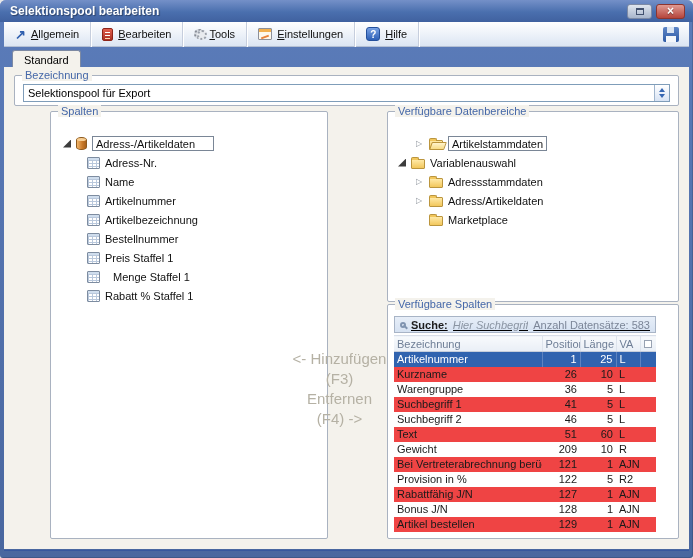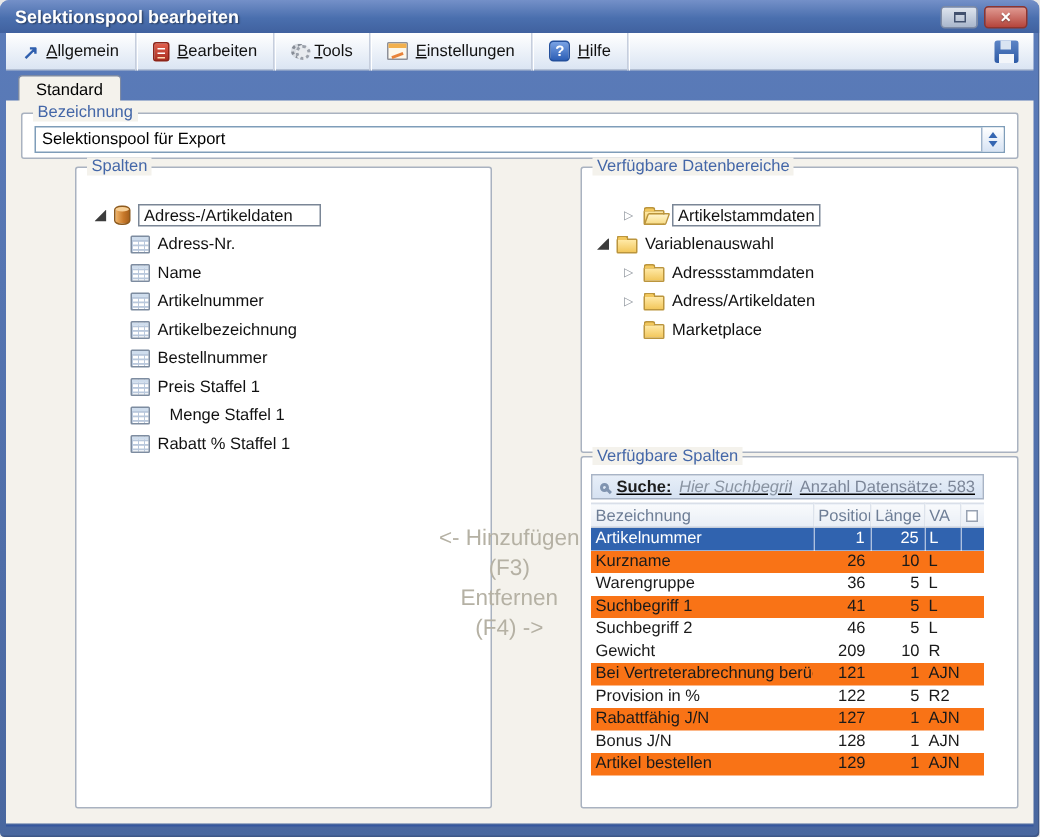--- a/index.html
+++ b/index.html
@@ -120,21 +120,21 @@
   .search-count { color:#7c8698; white-space:nowrap; }
 
   table.cols { position:absolute; left:6px; top:30px; border-collapse:collapse; table-layout:fixed;
     width:262px; font-size:11px; }
   table.cols th { height:16px; background:linear-gradient(#f8fafc,#e9eef6); color:#6e7e96; font-weight:normal;
     text-align:left; padding:0 3px; border-top:1px solid #d9dfe9; border-bottom:1px solid #c6cedb;
     border-right:1px solid #dde3ec; white-space:nowrap; overflow:hidden; }
   table.cols th:last-child { border-right:none; }
   table.cols td { height:15px; padding:0 3px; white-space:nowrap; overflow:hidden; color:#1a1a1a; }
   table.cols td.num { text-align:right; }
-  tr.alt { background:#f97316; }
+  tr.alt { background:#ef4444; }
   tr.sel { background:#3063af; }
   tr.sel td { color:#fff; border-right:1px solid #5d83c0; }
   tr.sel td:last-child { border-right:none; }
   .icon-copy-icon { width:8px; height:8px; border:1px solid #98a2b2; background:#fff; position:relative; display:block; margin:0 auto; }
   .icon-copy-icon::before { content:''; position:absolute; top:-3px; left:2px; width:8px; height:8px;
     border:1px solid #98a2b2; background:#eef2f8; z-index:-1; }
 
   
   .bottom-line { position:absolute; left:4px; right:4px; bottom:7px; height:1px; background:#36579e; }
 </style>
@@ -333,20 +333,27 @@
               <td>L</td>
               <td></td>
             </tr>
             <tr class="">
               <td>Suchbegriff 2</td>
               <td class="num">46</td>
               <td class="num">5</td>
               <td>L</td>
               <td></td>
             </tr>
+            <tr class="alt">
+              <td>Text</td>
+              <td class="num">51</td>
+              <td class="num">60</td>
+              <td>L</td>
+              <td></td>
+            </tr>
             <tr class="">
               <td>Gewicht</td>
               <td class="num">209</td>
               <td class="num">10</td>
               <td>R</td>
               <td></td>
             </tr>
             <tr class="alt">
               <td>Bei Vertreterabrechnung berücksichtige</td>
               <td class="num">121</td>

